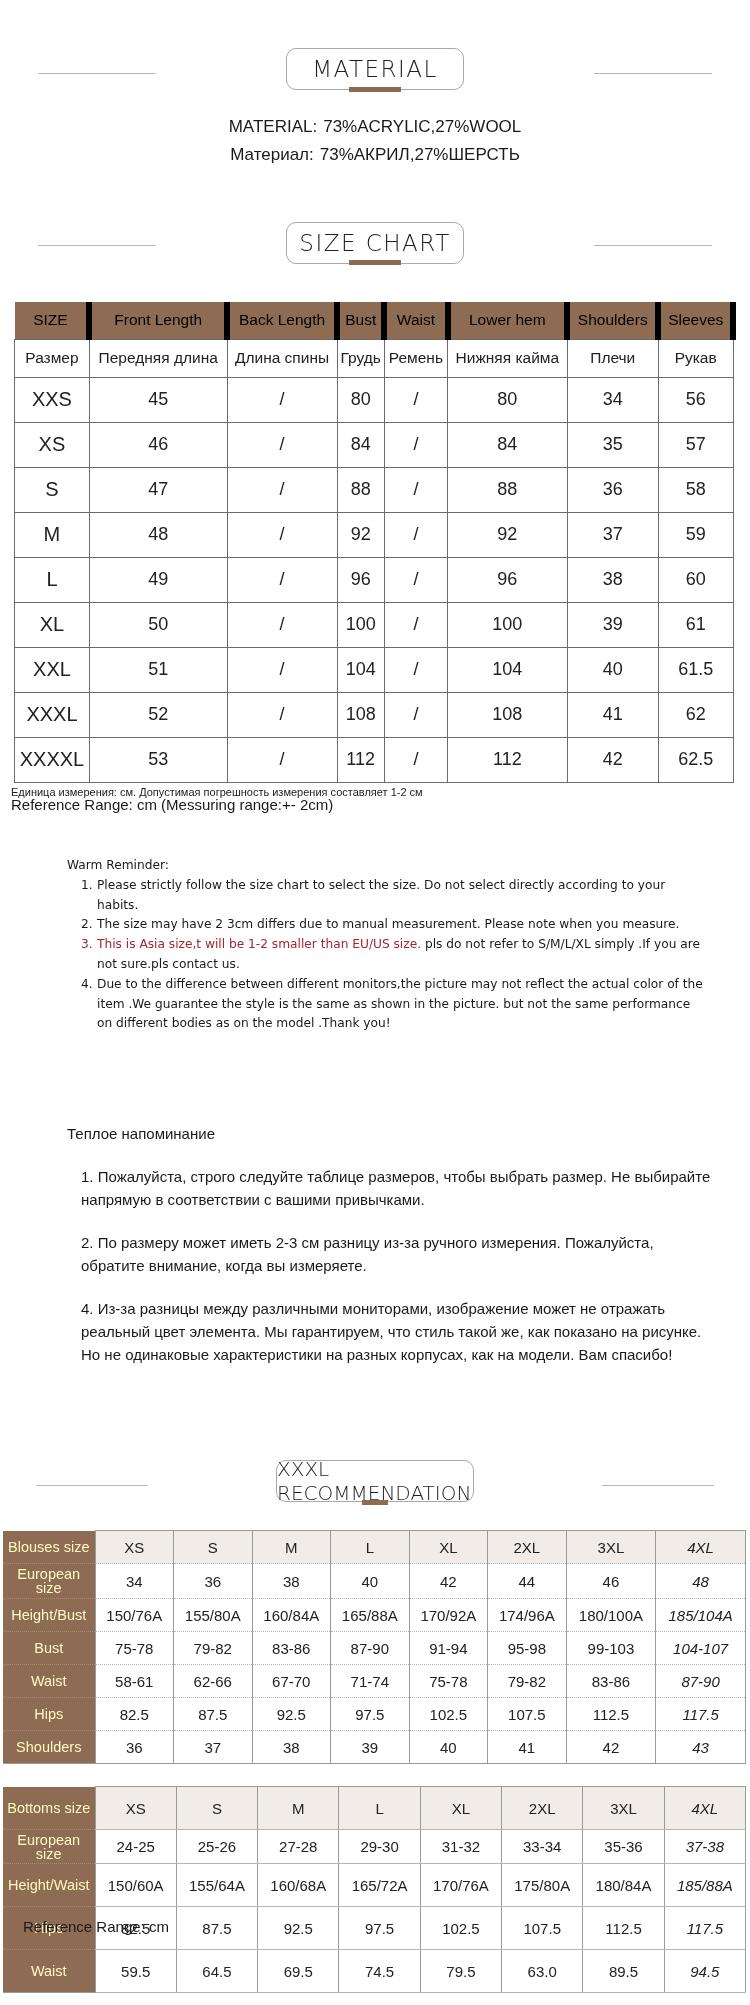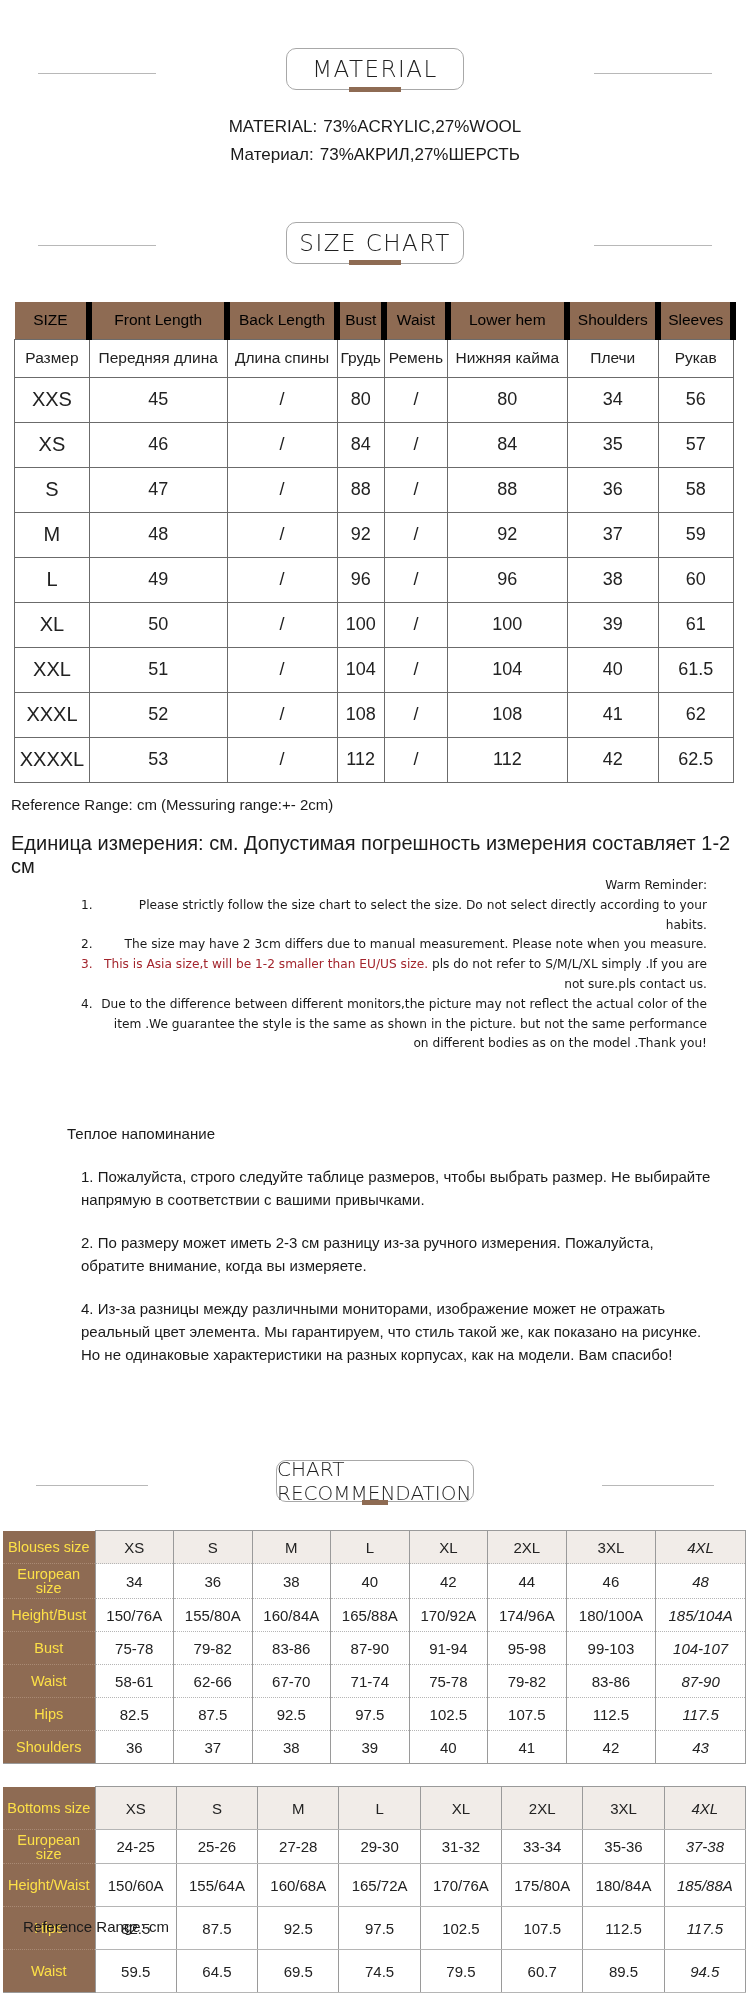--- a/index.html
+++ b/index.html
@@ -32,38 +32,38 @@
   
   table { border-collapse: collapse; }
   #size-chart { position: absolute; top: 302px; left: 14px; width: 722px; font-size: 16px; }
   #size-chart th { background: #8e6b53; color: #000000; font-weight: normal; height: 37px; font-size: 15.5px; border-right: 6px solid #000000; padding: 0 2px; white-space: nowrap; }
   #size-chart td { border: 1px solid #6b6b6b; text-align: center; color: #222; font-size: 18px; height: 45px; }
   #size-chart tr.ru td { height: 38px; font-size: 15.5px; line-height: 16px; }
   #size-chart td.size { font-size: 20px; }
 
   .ref-line { position: absolute; left: 11px; font-size: 15px; color: #1a1a1a; }
   #ref1 { top: 796px; }
-  #ref2 { top: 832px; font-size: 20px; }
+  #ref2 { top: 786px; font-size: 11px; }
 
   
   .reminder { position: absolute; left: 67px; width: 640px; font-family: "DejaVu Sans", sans-serif; font-size: 12.2px; line-height: 19.8px; color: #1a1a1a; }
-  #reminder-en { top: 876px; text-align: right; }
+  #reminder-en { top: 856px; }
   .reminder .title { display: block; }
   .reminder ol { list-style: none; padding-left: 14px; }
   .reminder li { position: relative; padding-left: 16px; }
   .reminder li .num { position: absolute; left: 0; }
   .red { color: #a3252d; }
 
   #reminder-ru { position: absolute; top: 1122px; left: 67px; width: 650px; font-size: 15px; line-height: 23px; color: #1a1a1a; }
   #reminder-ru .title { display: block; margin-bottom: 2px; }
   #reminder-ru .item { padding-left: 14px; margin-bottom: 8px; margin-top: 20px; }
 
   
   .rec-table { position: absolute; left: 3px; width: 743px; }
-  .rec-table th.rowhead { background: #8e6b53; color: #fde047; font-weight: normal; font-size: 14.5px; width: 92px; text-align: center; border-bottom: 1px dotted #a98a74; line-height: 14px; padding: 0 2px; margin-left: 48px; }
+  .rec-table th.rowhead { background: #8e6b53; color: #fef9c3; font-weight: normal; font-size: 14.5px; width: 92px; text-align: center; border-bottom: 1px dotted #a98a74; line-height: 14px; padding: 0 2px; margin-left: 48px; }
   .rec-table td { text-align: center; font-size: 15px; color: #222; border-left: 1px solid #9a9a9a; border-bottom: 1px dotted #b5b5b5; padding: 0 1px; white-space: nowrap; }
   .rec-table tr.hdr td { background: #f1ece8; }
   .rec-table td:last-child { border-right: 1px solid #9a9a9a; font-style: italic; }
   .rec-table tr:last-child td, .rec-table tr:last-child th { border-bottom: 1px solid #9a9a9a; }
   .rec-table tr:first-child td { border-top: 1px solid #9a9a9a; }
 
   #blouses { top: 1530px; }
   #blouses tr { height: 33px; }
   #blouses tr.eu { height: 35px; }
   #bottoms { top: 1786px; }
@@ -239,21 +239,21 @@
         <div>2. По размеру может иметь 2-3 см разницу из-за ручного измерения. Пожалуйста, обратите внимание, когда вы измеряете.</div>
       </div>
       <div class="item">
         <div>4. Из-за разницы между различными мониторами, изображение может не отражать реальный цвет элемента. Мы гарантируем, что стиль такой же, как показано на рисунке. Но не одинаковые характеристики на разных корпусах, как на модели. Вам спасибо!</div>
       </div>
     </div>
 </div>
 
 <div class="section-heading" id="h-sizerec">
   <div class="line left"></div>
-  <div class="pill">CHART RECOMMENDATION</div>
+  <div class="pill">XXXL RECOMMENDATION</div>
   <div class="accent"></div>
   <div class="line right"></div>
 </div>
 
 <table class="rec-table" id="blouses">
     <tbody>
       <tr class="hdr">
         <th class="rowhead">Blouses size</th>
         <td>XS</td>
         <td>S</td>
@@ -378,20 +378,20 @@
         <td>112.5</td>
         <td>117.5</td>
       </tr>
       <tr>
         <th class="rowhead">Waist</th>
         <td>59.5</td>
         <td>64.5</td>
         <td>69.5</td>
         <td>74.5</td>
         <td>79.5</td>
-        <td>60.7</td>
+        <td>63.0</td>
         <td>89.5</td>
         <td>94.5</td>
       </tr>
     </tbody>
   </table>
 
 <div class="ref-line" id="ref3">Reference Range: cm</div>
 
 </body></html>

